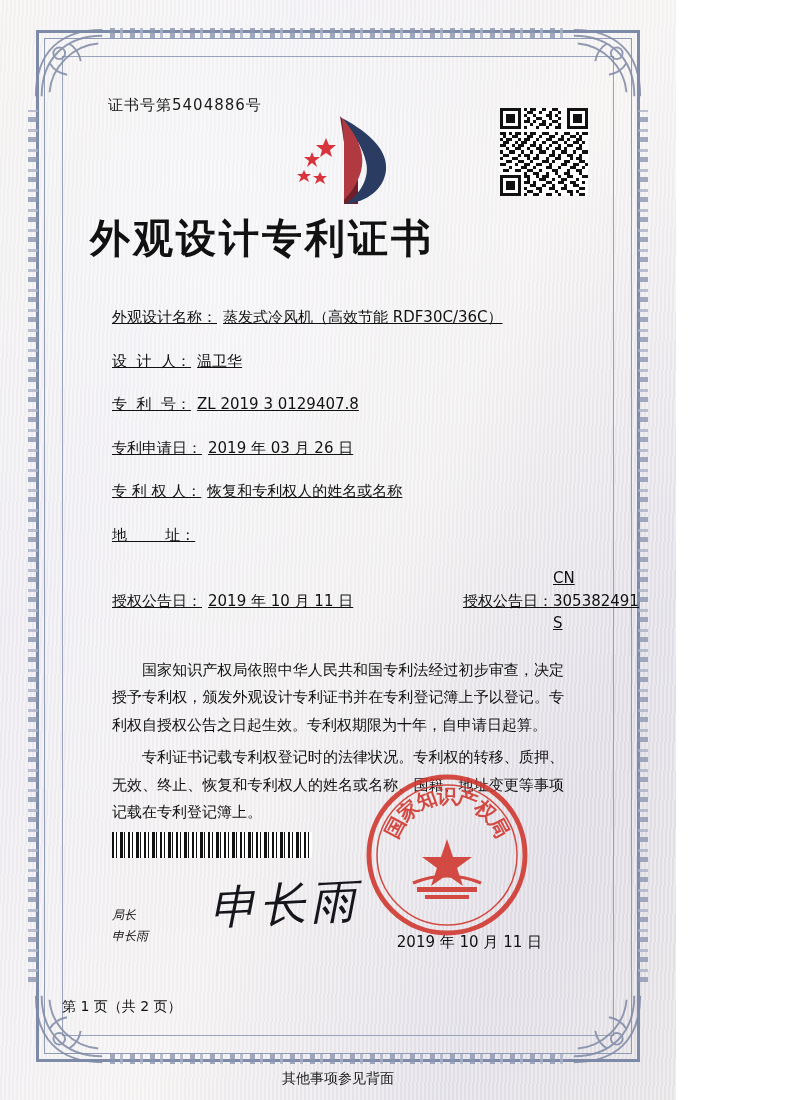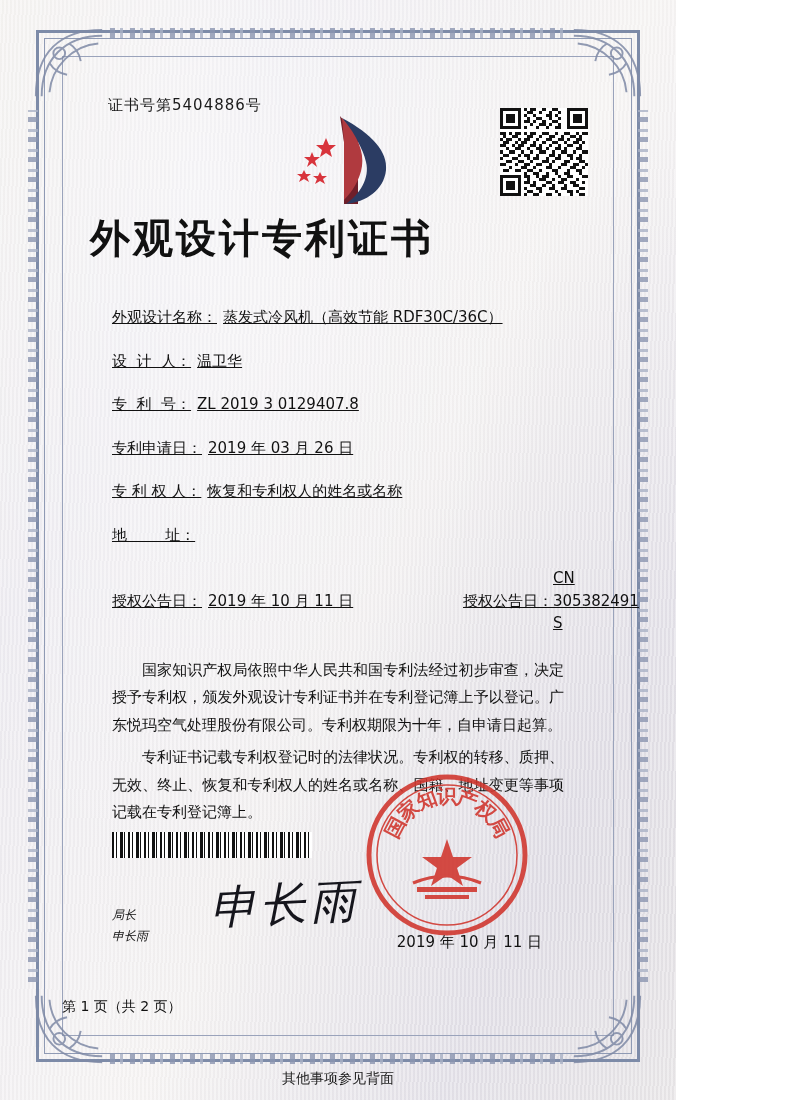--- a/index.html
+++ b/index.html
@@ -549,21 +549,21 @@
       </div>
       <div class="field-row split">
         <span class="f-label">授权公告日：</span>
         <span class="f-value">2019 年 10 月 11 日</span>
         <span class="second-label">授权公告日：</span>
         <span class="second-value">CN 305382491 S</span>
       </div>
     </div>
 
     <div class="paras">
-      <p class="para">国家知识产权局依照中华人民共和国专利法经过初步审查，决定授予专利权，颁发外观设计专利证书并在专利登记簿上予以登记。广东悦玛空气处理股份有限公司。专利权期限为十年，自申请日起算。</p>
+      <p class="para">国家知识产权局依照中华人民共和国专利法经过初步审查，决定授予专利权，颁发外观设计专利证书并在专利登记簿上予以登记。专利权自授权公告之日起生效。专利权期限为十年，自申请日起算。</p>
       <p class="para">专利证书记载专利权登记时的法律状况。专利权的转移、质押、无效、终止、恢复和专利权人的姓名或名称、国籍、地址变更等事项记载在专利登记簿上。</p>
     </div>
 
     <div class="barcode"></div>
 
     <div class="signblock">
       <div>局长</div>
       <div>申长雨</div>
     </div>
 

